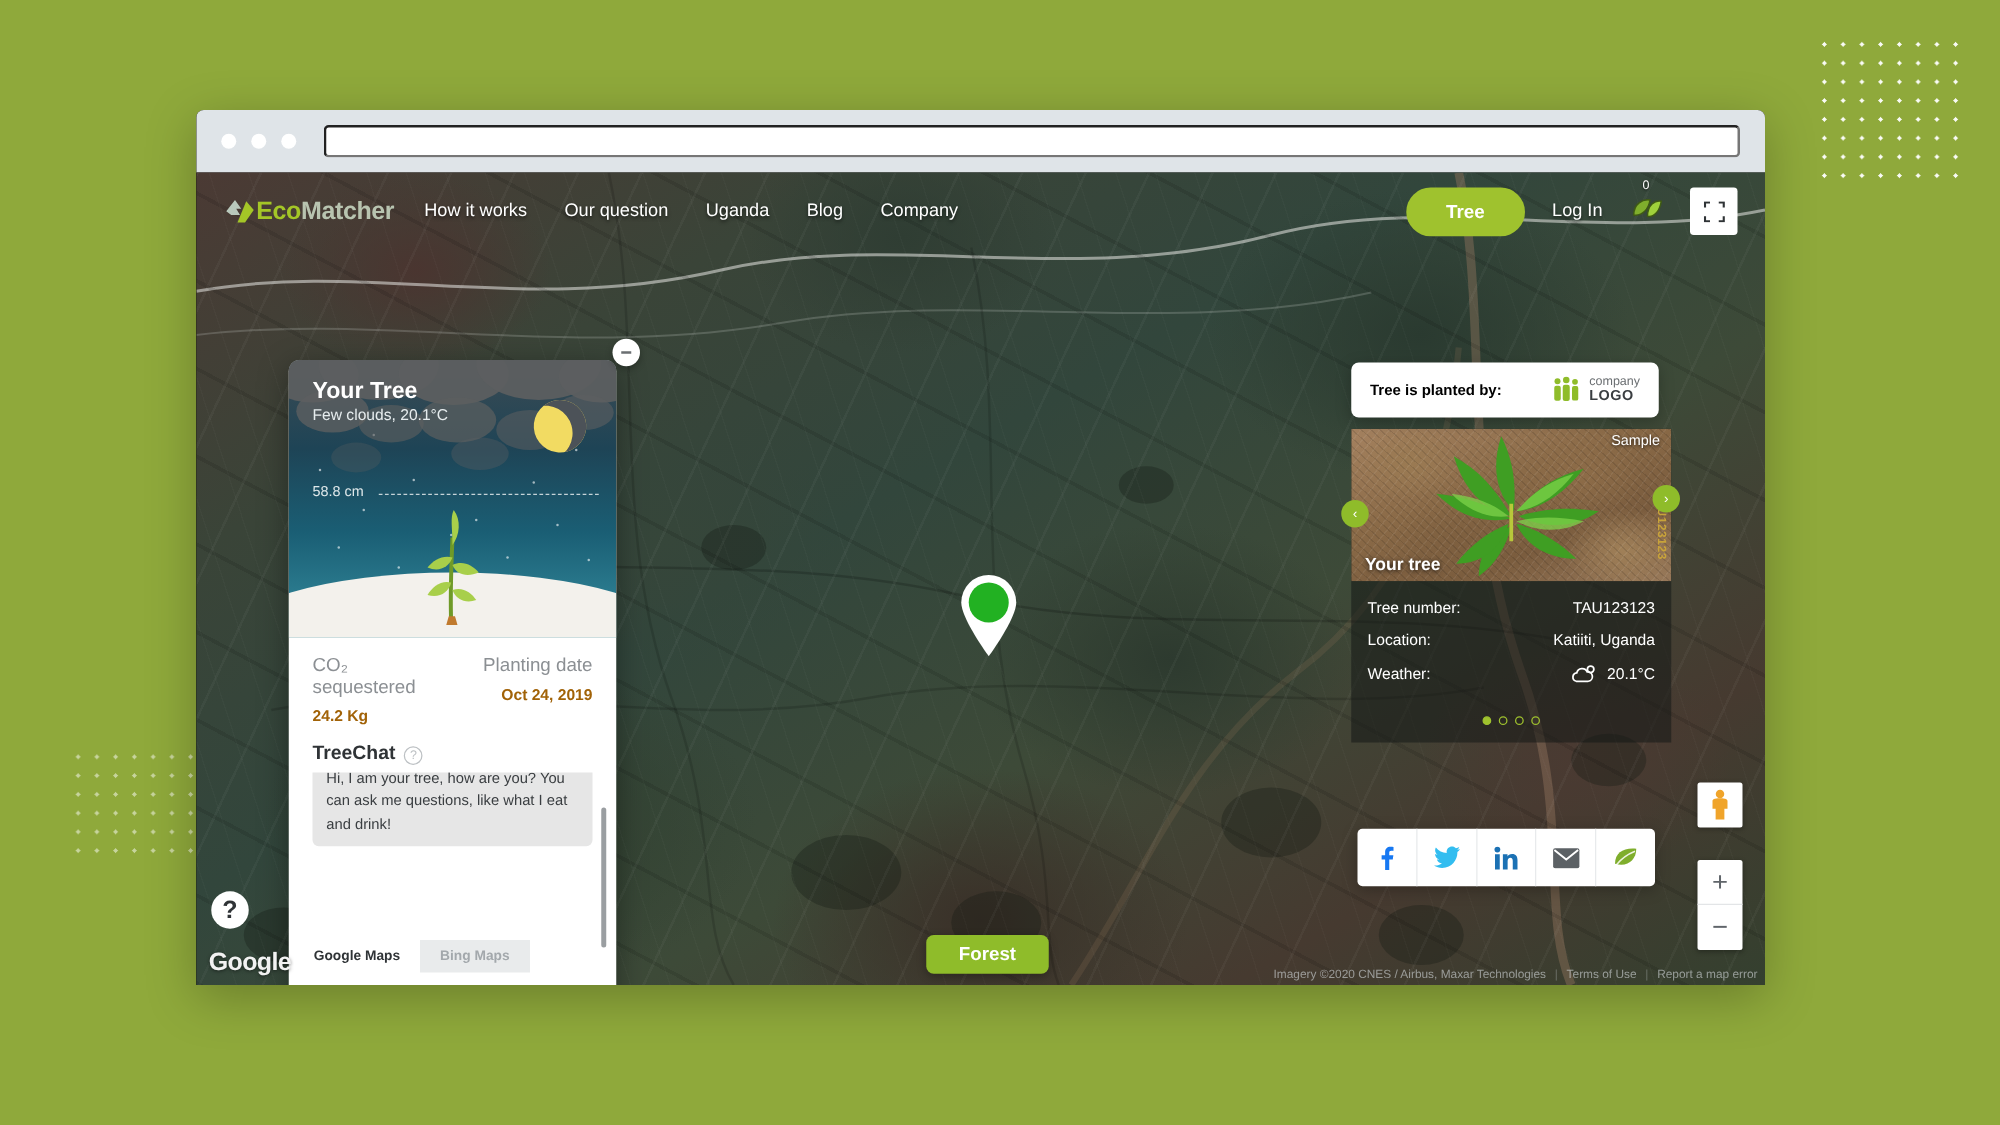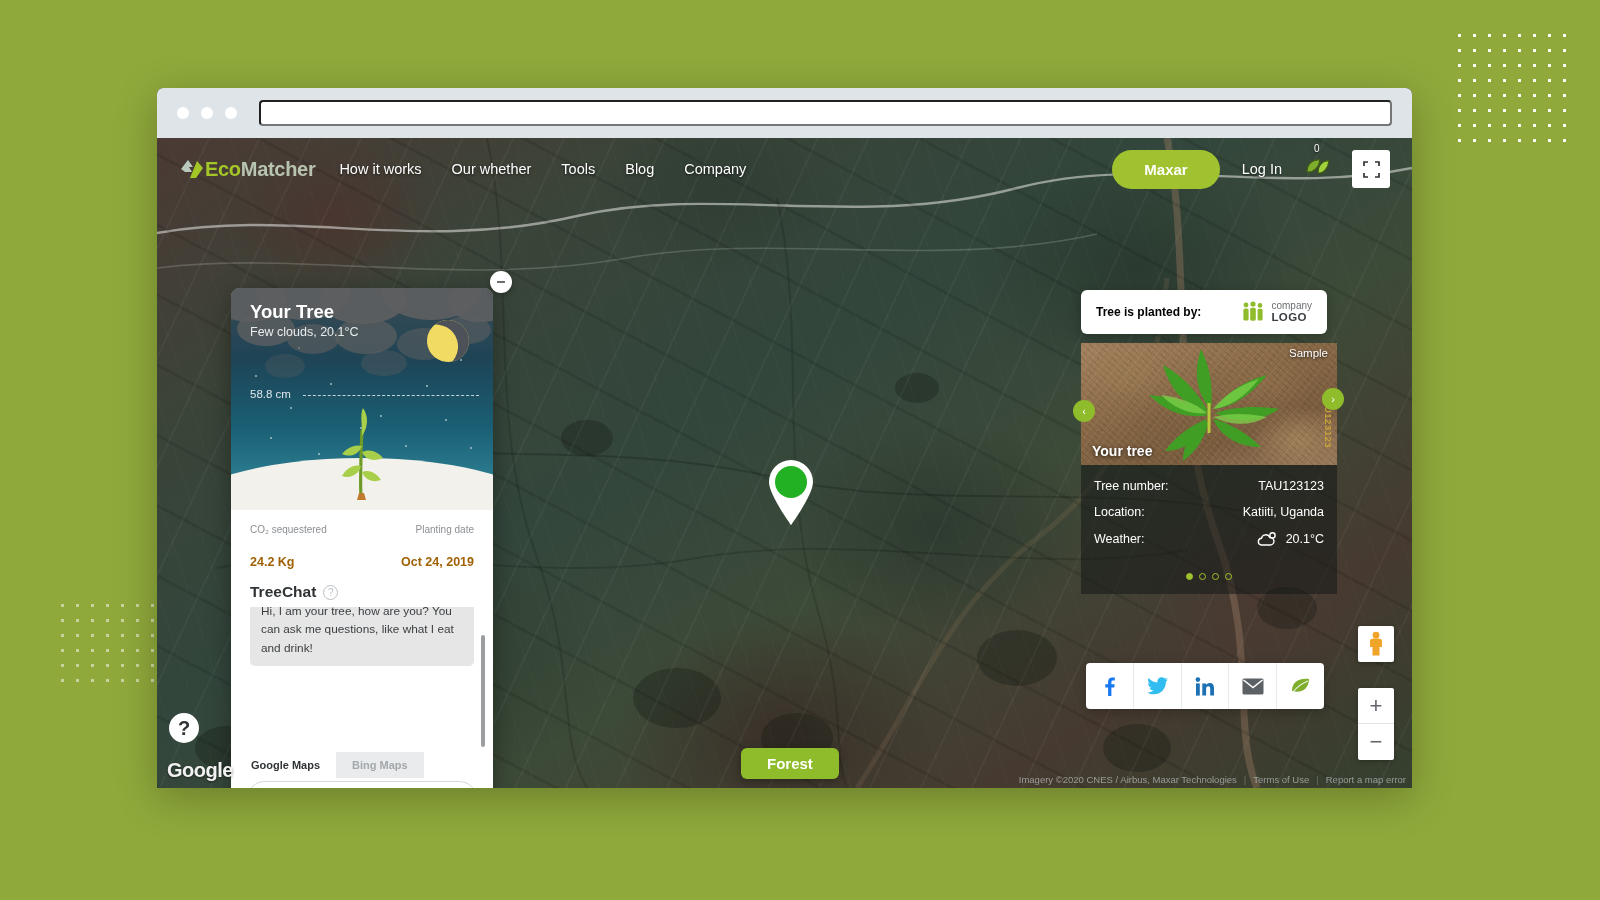--- a/index.html
+++ b/index.html
@@ -130,26 +130,26 @@
   }
   .ground {
     position: absolute; left: -20%; bottom: -58px; width: 140%; height: 110px;
     background: #f3f1ec; border-radius: 50% 50% 0 0;
   }
   .sapling { position: absolute; left: 50%; bottom: 8px; transform: translateX(-50%); z-index: 4; }
   .card-stats {
     display: flex; padding: 14px 19px 6px; gap: 10px;
   }
   .stat { flex: 1; }
-  .stat-label { font-size: 10px; color: #8b8f93; margin-bottom: 20px; }
+  .stat-label { font-size: 15px; color: #8b8f93; margin-bottom: 8px; }
   .stat-value { font-size: 12.5px; font-weight: bold; color: #a16207; }
   .stat.right { text-align: right; }
 
   .chat-head {
-    display: flex; align-items: center; gap: 7px;
+    display: flex; align-items: flex-end; gap: 7px;
     padding: 8px 19px 6px;
   }
   .chat-title { font-size: 15.5px; font-weight: bold; color: #2f3336; }
   .help-circle {
     width: 15px; height: 15px; border-radius: 50%; border: 1px solid #bdc1c4;
     color: #bdc1c4; font-size: 10px; display: flex; align-items: center;
     justify-content: center; cursor: pointer;
   }
   .chat-body {
     position: relative; height: 168px; overflow: hidden;
@@ -359,28 +359,28 @@
       <div class="logo">
         <svg width="26" height="22" viewBox="0 0 26 22">
           <path d="M2 11 L9 2 L14 9 L10 9 L13 14 L6 14 Z" fill="#b9c9bc"></path>
           <path d="M11 20 L18 3 L24 10 L17 20 Z" fill="#a4c627"></path>
         </svg>
         <span class="logo-text"><span class="eco">Eco</span><span>Matcher</span></span>
       </div>
 
       <div class="navlinks">
         <a class="navlink">How it works</a>
-        <a class="navlink">Our whether</a>
-        <a class="navlink">Tools</a>
+        <a class="navlink">Our question</a>
+        <a class="navlink">Uganda</a>
         <a class="navlink">Blog</a>
         <a class="navlink">Company</a>
       </div>
 
       <div class="nav-right">
-        <button class="shop-btn">Maxar</button>
+        <button class="shop-btn">Tree</button>
         <a class="login">Log In</a>
         <div class="cart">
           <span class="cart-count">0</span>
           <svg width="26" height="22" viewBox="0 0 26 22">
             <path d="M3 16 C3 7 10 3 16 4 C15 11 10 17 3 16 Z" fill="#7fae2c" stroke="#3f5a14" stroke-width="1.2"></path>
             <path d="M14 17 C14 8 20 4 25 5 C24 12 20 18 14 17 Z" fill="#9fd13b" stroke="#3f5a14" stroke-width="1.2"></path>
           </svg>
         </div>
         <div class="fs-btn">
           <svg width="17" height="17" viewBox="0 0 17 17">

